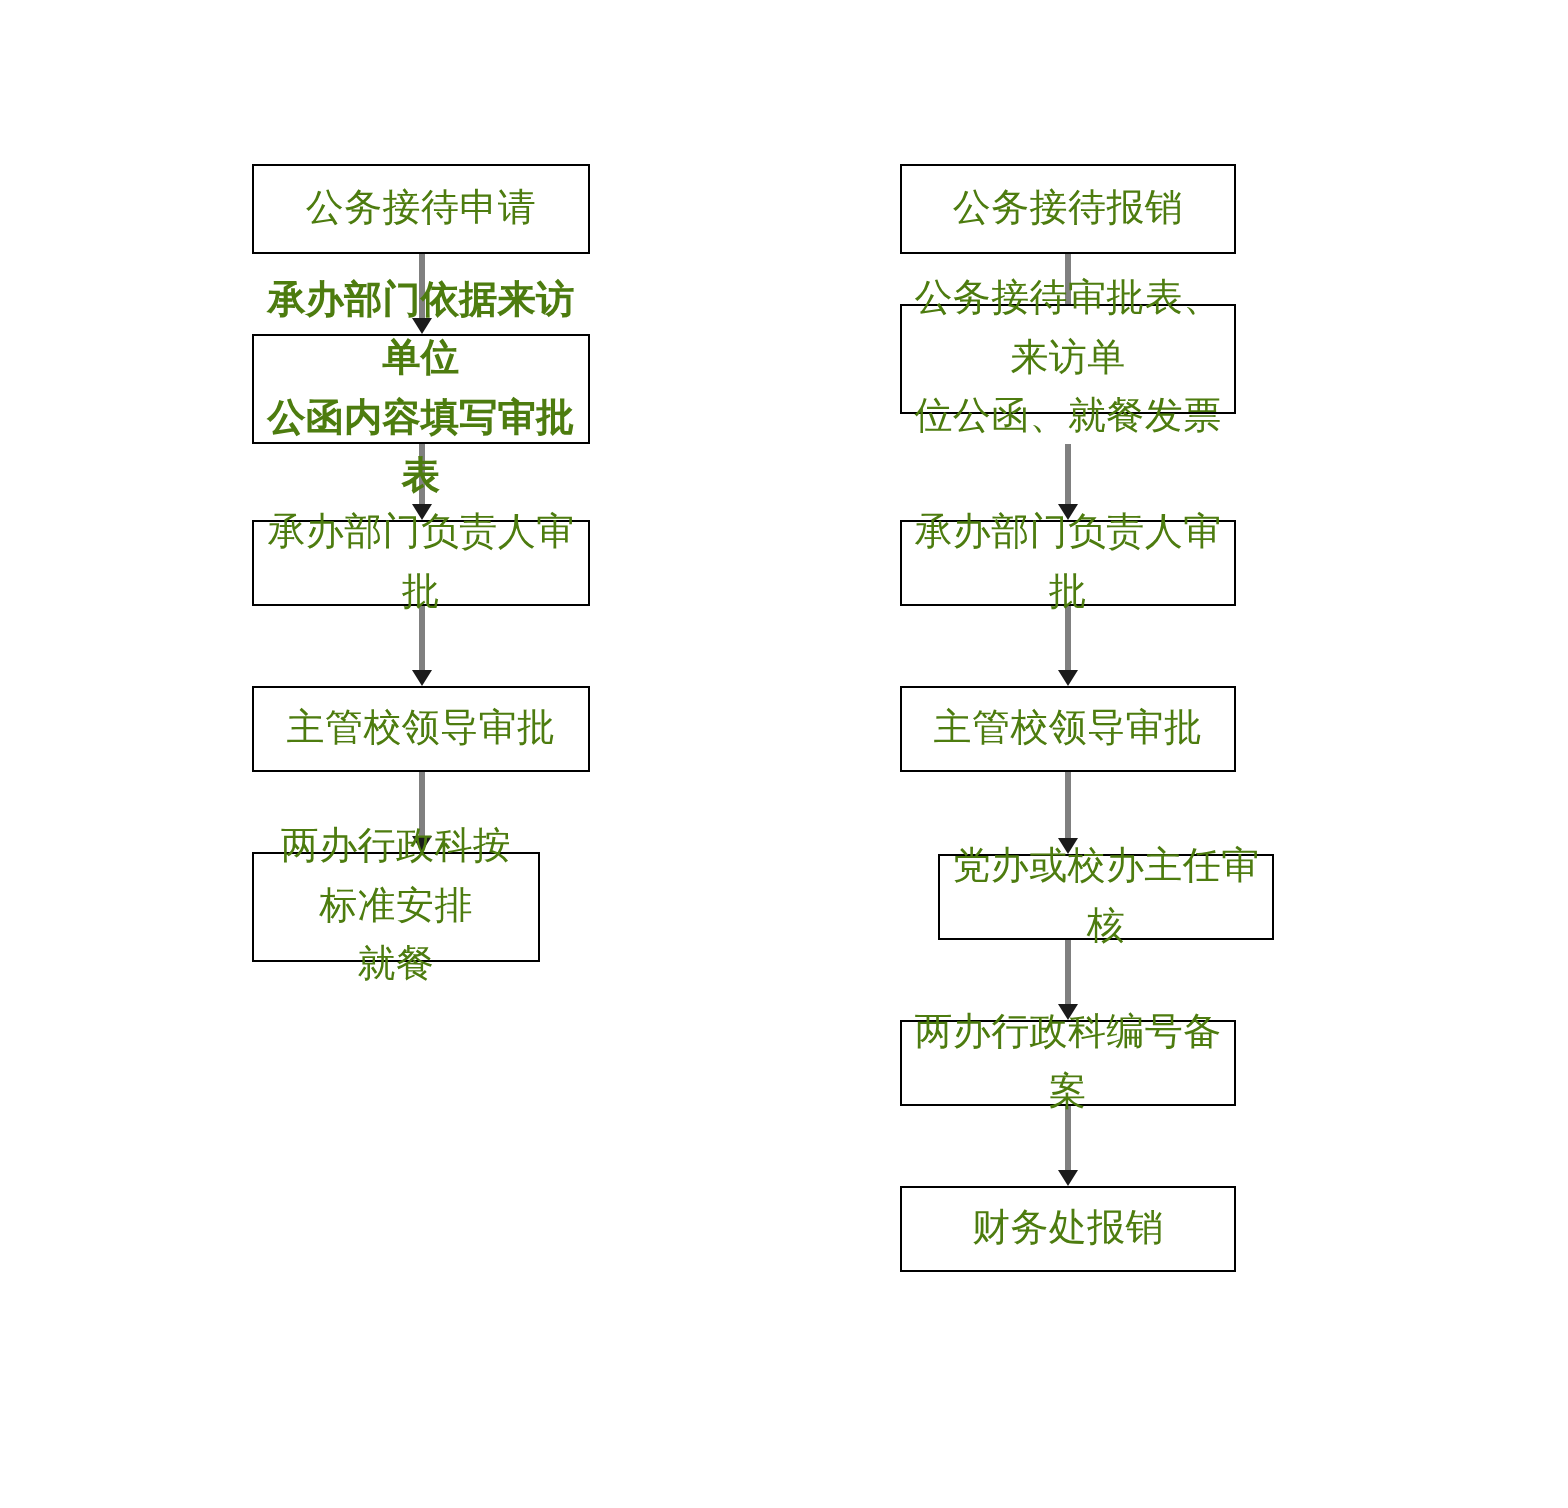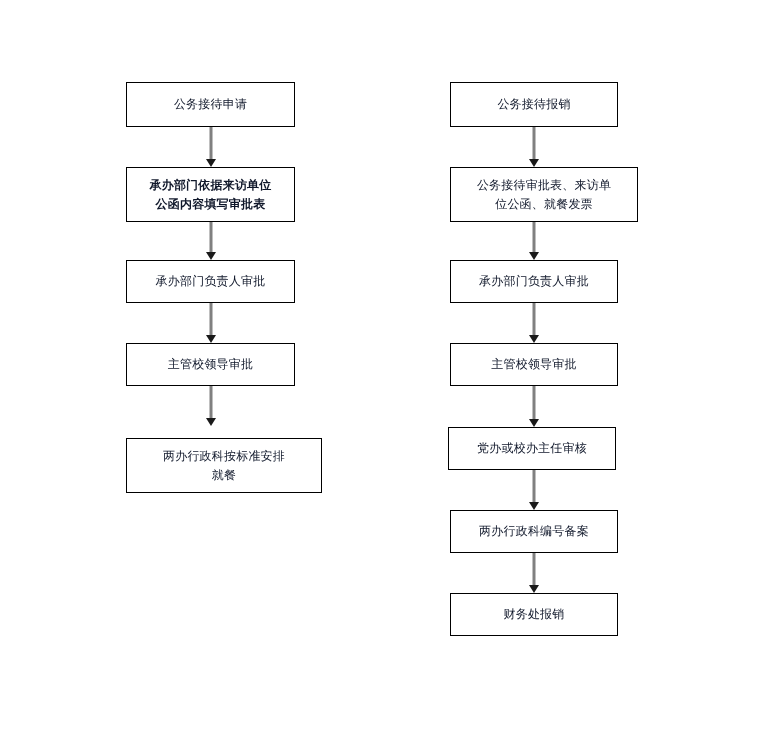--- a/index.html
+++ b/index.html
@@ -23,22 +23,22 @@
   }
   .node {
     position: absolute;
     box-sizing: border-box;
     border: 1.6px solid #000000;
     background: #ffffff;
     display: flex;
     align-items: center;
     justify-content: center;
     text-align: center;
-    color: #0f172a;
-    font-size: 12px;
+    color: #4d7c0f;
+    font-size: 19px;
     line-height: 1.55;
     letter-spacing: 0.2px;
     padding: 0 5px;
     z-index: 2;
   }
   .node .label {
     display: block;
     width: 100%;
     white-space: pre-line;
   }
@@ -93,21 +93,21 @@
       <div class="node" style="left: 126px; top: 167px; width: 169px; height: 55px; border-color: rgb(0, 0, 0); font-weight: bold;">
         <span class="label">承办部门依据来访单位
 公函内容填写审批表</span>
       </div>
       <div class="node" style="left: 126px; top: 260px; width: 169px; height: 43px; border-color: rgb(0, 0, 0);">
         <span class="label">承办部门负责人审批</span>
       </div>
       <div class="node" style="left: 126px; top: 343px; width: 169px; height: 43px; border-color: rgb(0, 0, 0);">
         <span class="label">主管校领导审批</span>
       </div>
-      <div class="node" style="left: 126px; top: 438px; width: 196px; height: 55px; border-color: rgb(0, 0, 0);">
+      <div class="node" style="left: 126px; top: 426px; width: 144px; height: 55px; border-color: rgb(0, 0, 0);">
         <span class="label">两办行政科按标准安排
 就餐</span>
       </div>
     </div>
     <div>
       <div class="connector" style="left: 450px; width: 168px; top: 127px; height: 40px;">
         <div class="stem" style="height: 34px; background: rgb(128, 128, 128);"></div>
         <div class="head" style="border-top-color: rgb(26, 26, 26);"></div>
       </div>
       <div class="connector" style="left: 450px; width: 168px; top: 222px; height: 38px;">
@@ -126,31 +126,31 @@
         <div class="stem" style="height: 34px; background: rgb(128, 128, 128);"></div>
         <div class="head" style="border-top-color: rgb(26, 26, 26);"></div>
       </div>
       <div class="connector" style="left: 450px; width: 168px; top: 553px; height: 40px;">
         <div class="stem" style="height: 34px; background: rgb(128, 128, 128);"></div>
         <div class="head" style="border-top-color: rgb(26, 26, 26);"></div>
       </div>
       <div class="node" style="left: 450px; top: 82px; width: 168px; height: 45px; border-color: rgb(0, 0, 0);">
         <span class="label">公务接待报销</span>
       </div>
-      <div class="node" style="left: 450px; top: 167px; width: 188px; height: 55px; border-color: rgb(0, 0, 0);">
+      <div class="node" style="left: 450px; top: 152px; width: 168px; height: 55px; border-color: rgb(0, 0, 0);">
         <span class="label">公务接待审批表、来访单
 位公函、就餐发票</span>
       </div>
       <div class="node" style="left: 450px; top: 260px; width: 168px; height: 43px; border-color: rgb(0, 0, 0);">
         <span class="label">承办部门负责人审批</span>
       </div>
       <div class="node" style="left: 450px; top: 343px; width: 168px; height: 43px; border-color: rgb(0, 0, 0);">
         <span class="label">主管校领导审批</span>
       </div>
-      <div class="node" style="left: 448px; top: 427px; width: 168px; height: 43px; border-color: rgb(0, 0, 0);">
+      <div class="node" style="left: 469px; top: 427px; width: 168px; height: 43px; border-color: rgb(0, 0, 0);">
         <span class="label">党办或校办主任审核</span>
       </div>
       <div class="node" style="left: 450px; top: 510px; width: 168px; height: 43px; border-color: rgb(0, 0, 0);">
         <span class="label">两办行政科编号备案</span>
       </div>
       <div class="node" style="left: 450px; top: 593px; width: 168px; height: 43px; border-color: rgb(0, 0, 0); justify-content: center;">
         <span class="label">财务处报销</span>
       </div>
     </div>
   </div>

